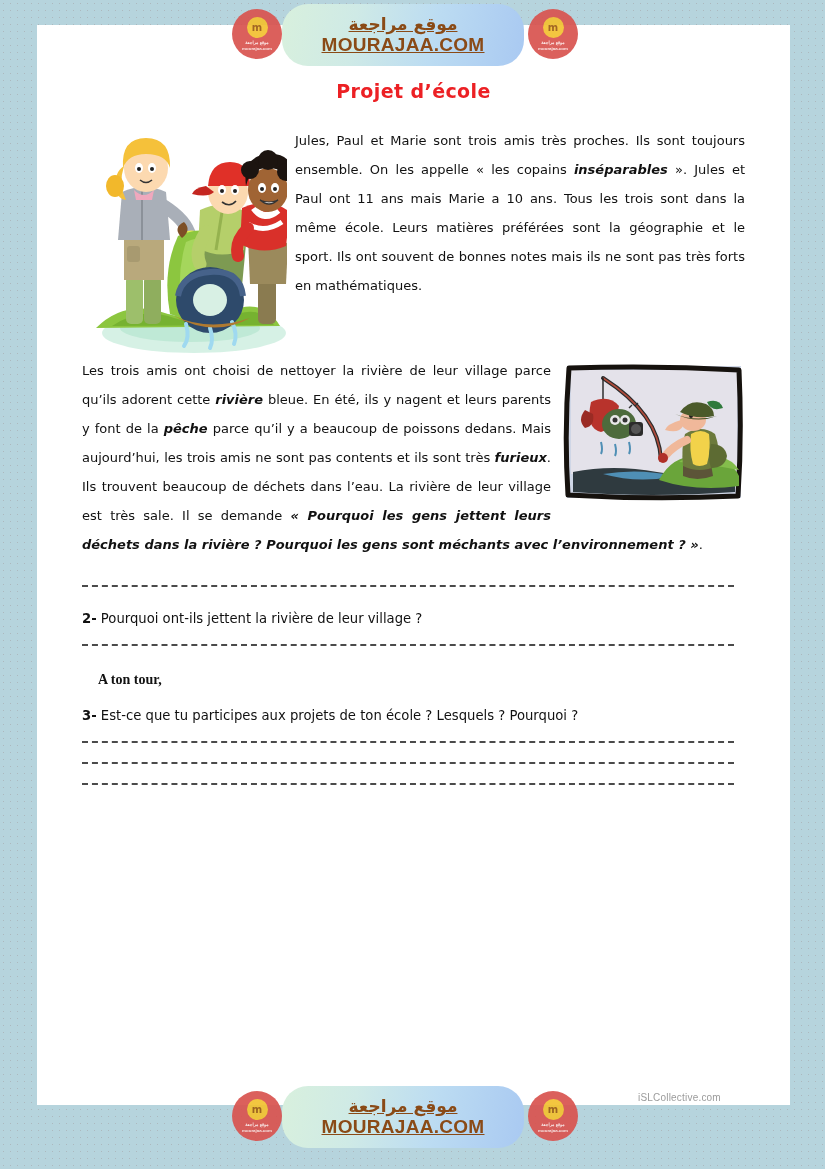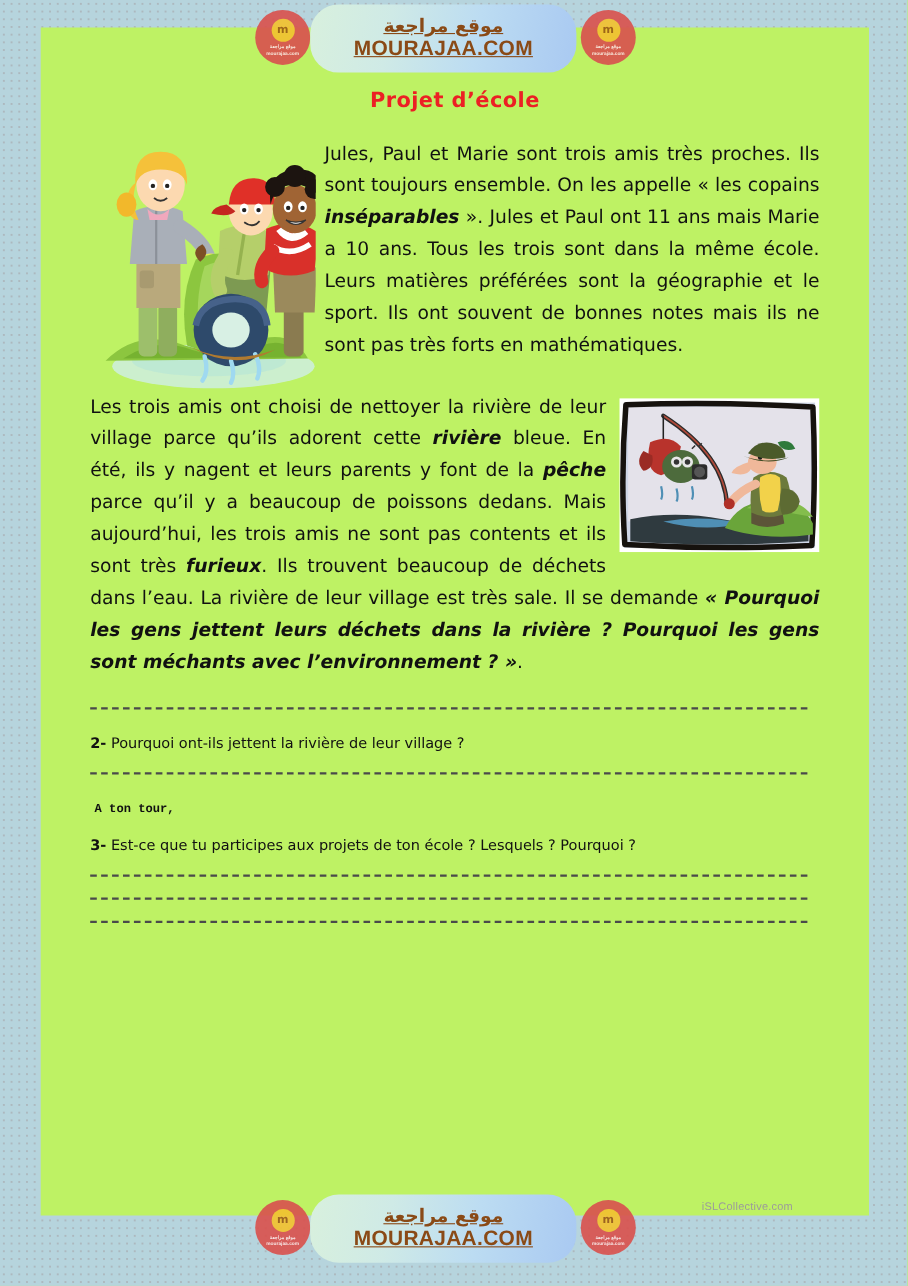--- a/index.html
+++ b/index.html
@@ -17,21 +17,21 @@
     overflow: hidden;
   }
 
   
   #sheet {
     position: absolute;
     left: 37px;
     top: 25px;
     width: 753px;
     height: 1080px;
-    background: #bef264;
+    background: #ffffff;
   }
 
   
   .wm-band {
     position: absolute;
     left: 0;
     width: 825px;
     height: 72px;
     z-index: 40;
     pointer-events: none;
@@ -121,21 +121,21 @@
     text-align: center;
     color: #ec2024;
     font-family: "DejaVu Sans", sans-serif;
     font-size: 19px;
     font-weight: 700;
     letter-spacing: 0.4px;
     margin: 0 0 24px 0;
   }
   .body-text {
     font-family: "DejaVu Sans", sans-serif;
-    font-size: 17px;
+    font-size: 13px;
     line-height: 29px;
     color: #111111;
     text-align: justify;
     margin: 0;
     hyphens: none;
   }
   .body-text b,
   .body-text .bi {
     font-weight: 700;
     font-style: italic;
@@ -167,25 +167,25 @@
     margin: 0 0 22px 0;
   }
   .question {
     font-family: "DejaVu Sans", sans-serif;
     font-size: 13.2px;
     color: #111111;
     margin: 0 0 18px 0;
   }
   .question .num { font-weight: 700; }
   .subheading {
-    font-family: Liberation Mono, monospace;
-    font-size: 11px;
+    font-family: Liberation Serif, serif;
+    font-size: 14px;
     font-weight: 700;
     color: #111111;
-    margin: 26px 0 20px 4px;
+    margin: 26px 0 20px 16px;
   }
   .answer-line {
     height: 0;
     border-top: 2px dashed #4a4a4a;
     margin: 0 0 24px 0;
     width: 652px;
   }
   .answer-line.tight { margin-bottom: 19px; }
 
   

